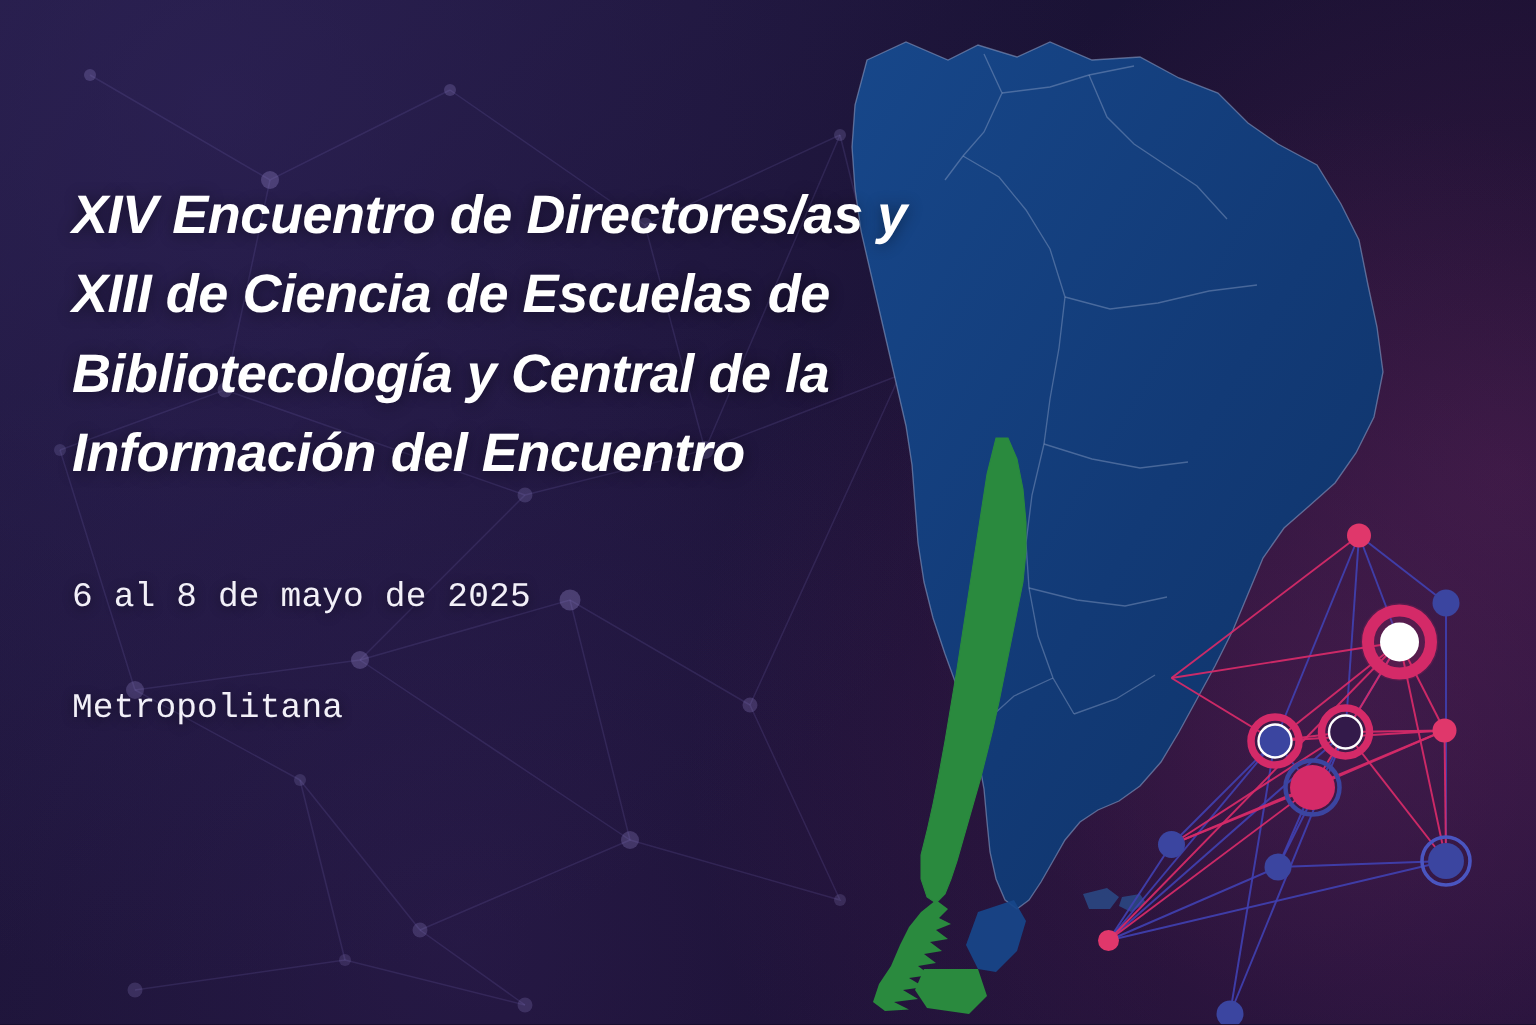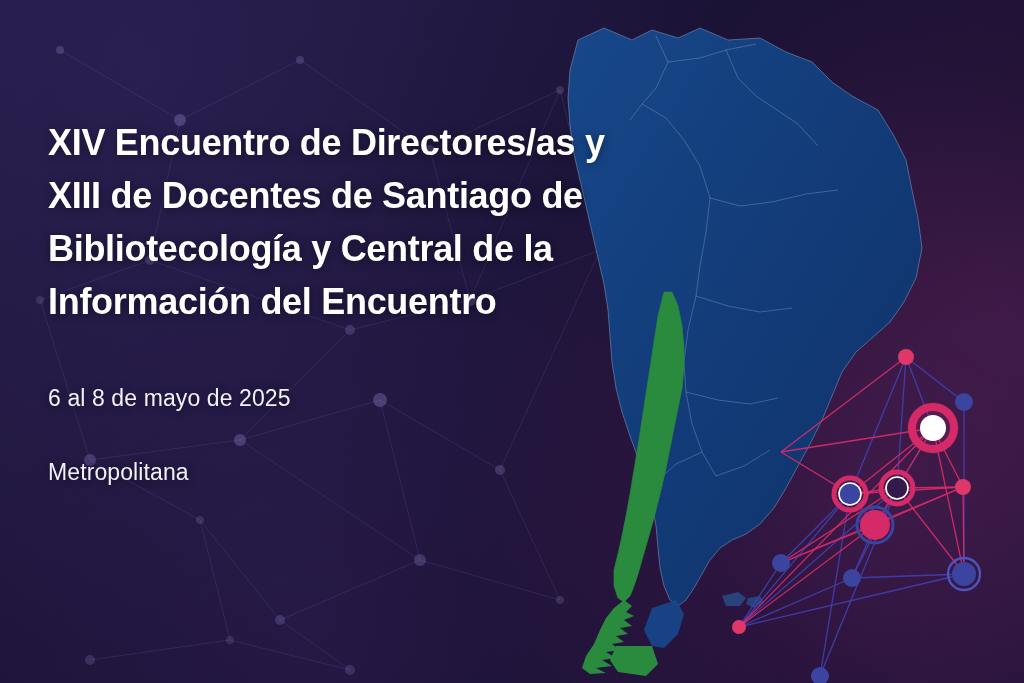--- a/index.html
+++ b/index.html
@@ -57,35 +57,36 @@
     position:absolute;
     top:116px; left:0;
     width:680px;
     font-size:36px;
     font-weight:bold;
     line-height:53px;
     letter-spacing:-0.3px;
     color:#ffffff;
     text-shadow:0 1px 10px rgba(0,0,0,0.45);
   }
-  #title .tl { display:block; white-space:nowrap; }
+  #title .tl { display:block; white-space:nowrap;font-style:italic; }
 
   #details {
     position:absolute;
     top:382px; left:0;
     width:640px;
   }
   .detail {
     font-size:23px;
     font-weight:400;
     line-height:32px;
     color:#f2f0f8;
     letter-spacing:0.1px;
     text-shadow:0 1px 8px rgba(0,0,0,0.45);
     margin-bottom:42px;
+    font-family:Liberation Mono, monospace;
   }
   .detail:last-child { margin-bottom:0; }
   .detail .dl { display:block; }
 </style>
 </head>
 <body>
 
 <div id="poster">
 
   <svg id="bgnet" viewBox="0 0 1024 683" preserveAspectRatio="none">
@@ -277,21 +278,21 @@
         <circle cx="373" cy="428" r="21" fill="none" stroke="#d42a68" stroke-width="8"></circle>
         <circle cx="373" cy="428" r="13" fill="#ffffff"></circle>
       </g>
     </g>
   </svg>
 
   <div id="content">
 
     <h1 id="title">
       <span class="tl">XIV Encuentro de Directores/as y</span>
-      <span class="tl">XIII de Docentes de Santiago de</span>
+      <span class="tl">XIII de Ciencia de Escuelas de</span>
       <span class="tl">Bibliotecología y Central de la</span>
       <span class="tl">Información del Encuentro</span>
     </h1>
 
     <div id="details">
       <div class="detail">
         <span class="dl">6 al 8 de mayo de 2025</span>
       </div>
       <div class="detail">
         <span class="dl">Metropolitana</span>

